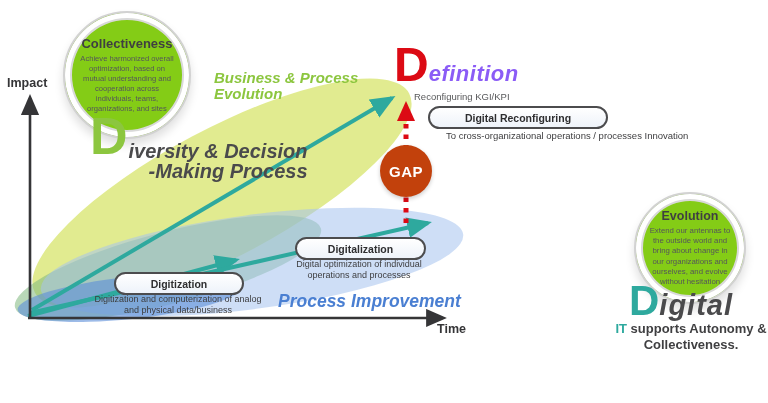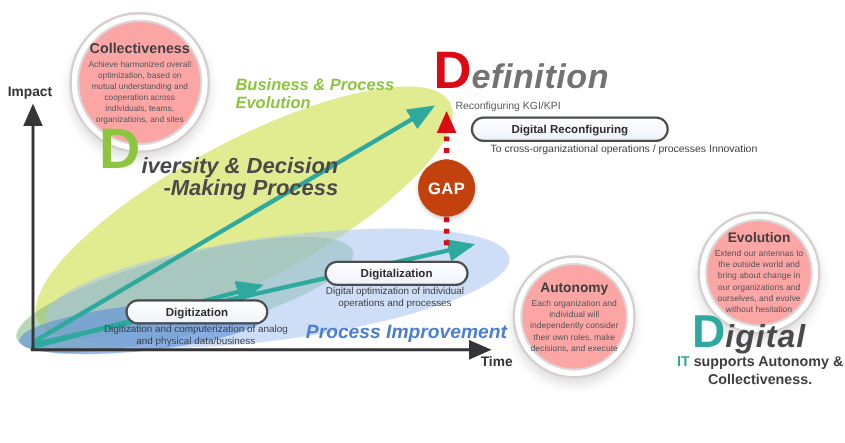--- a/index.html
+++ b/index.html
@@ -1,41 +1,41 @@
 <!DOCTYPE html>
 <html><head>
 <meta charset="utf-8">
 <style>
   html,body{margin:0;padding:0;background:#fff;}
   body{font-family:"Liberation Sans","DejaVu Sans",sans-serif;}
   .canvas{position:relative;width:768px;height:403px;background:#fff;overflow:hidden;}
   .bg-svg{position:absolute;left:0;top:0;}
   
-  .ring{position:absolute;border-radius:50%;background:#fca5a5;border:2px solid #d2d2d2;
+  .ring{position:absolute;border-radius:50%;background:#84cc16;border:2px solid #d2d2d2;
         box-shadow:inset 0 0 0 5px #ffffff, inset 0 0 0 7px #d9d9d9, 0 6px 10px rgba(0,0,0,.13);
         display:flex;flex-direction:column;align-items:center;justify-content:center;text-align:center;}
   .ring .title{font-weight:bold;color:#3f3f41;}
   .ring .body{color:#55565a;line-height:1.3;}
   
   .pill{position:absolute;border:2px solid #4c4c4e;border-radius:12px;
         background:linear-gradient(#ffffff,#eef3fa);
         display:flex;align-items:center;justify-content:center;
         font-weight:bold;color:#2e2e30;font-size:10.5px;}
   .stage-desc{position:absolute;color:#3d3d3f;font-size:9px;line-height:1.25;text-align:center;}
   .impact,.time{position:absolute;font-weight:bold;color:#353537;font-size:12.5px;}
   .innovation-label{position:absolute;color:#8cc63f;font-weight:bold;font-style:italic;
         font-size:15px;line-height:1.04;}
   .diversity{position:absolute;display:flex;}
   .diversity .d{font-size:52px;color:#8cc63f;font-weight:bold;line-height:.8;}
   .diversity .lines{display:flex;flex-direction:column;margin-left:1px;margin-top:25px;text-align:right;}
   .diversity .lines span{font-size:20px;font-weight:bold;font-style:italic;color:#4a4a4c;line-height:1.02;}
   .diversity .lines span:nth-child(2){margin-left:-24px;}
   .definition-h{position:absolute;display:flex;align-items:baseline;}
   .definition-h .d{font-size:48px;color:#dc0a14;font-weight:bold;line-height:.8;}
-  .definition-h .rest{font-size:31px;color:#737373;font-weight:bold;font-style:italic;letter-spacing:.5px;}
+  .definition-h .rest{font-size:22px;color:#8b5cf6;font-weight:bold;font-style:italic;letter-spacing:.5px;}
   .def-sub{position:absolute;font-size:9.5px;color:#58595b;}
   .def-note{position:absolute;font-size:9.5px;color:#3d3d3f;}
   .def-highlight{position:absolute;font-size:12.5px;font-weight:bold;font-style:italic;color:#e60012;}
   .gap{position:absolute;width:52px;height:52px;border-radius:50%;background:#c2410c;
        display:flex;align-items:center;justify-content:center;color:#fff;font-weight:bold;
        font-size:15px;letter-spacing:.5px;box-shadow:0 2px 4px rgba(0,0,0,.2);}
   .process-improvement{position:absolute;color:#4a7fd2;font-weight:bold;font-style:italic;font-size:17.5px;}
   .digital-h{position:absolute;display:flex;align-items:baseline;}
   .digital-h .d{font-size:42px;color:#2ea99e;font-weight:bold;line-height:.8;}
   .digital-h .rest{font-size:29px;color:#4a4a4c;font-weight:bold;font-style:italic;letter-spacing:1px;}
@@ -106,24 +106,20 @@
   <div class="gap" style="left:380px;top:145px;">GAP</div>
 
   <div class="pill" style="left:295px;top:237px;width:127px;height:19px;">Digitalization</div>
   <div class="stage-desc" style="left:280px;top:259px;width:158px;">Digital optimization of individual operations and processes</div>
 
   <div class="pill" style="left:114px;top:272px;width:126px;height:19px;">Digitization</div>
   <div class="stage-desc" style="left:92px;top:294px;width:172px;">Digitization and computerization of analog and physical data/business</div>
 
   <div class="process-improvement" style="left:278px;top:291px;">Process Improvement</div>
 
-  <div class="ring" style="left:466px;top:232px;width:108px;height:108px;">
-    <div class="title" style="font-size:12.5px;margin-bottom:3px;">Autonomy</div>
-    <div class="body" style="font-size:7.8px;padding:0 11px;">Each organization and individual will independently consider their own roles, make decisions, and execute</div>
-  </div>
 
   <div class="ring" style="left:634px;top:192px;width:108px;height:108px;">
     <div class="title" style="font-size:12.5px;margin-bottom:3px;">Evolution</div>
     <div class="body" style="font-size:7.8px;padding:0 10px;">Extend our antennas to the outside world and bring about change in our organizations and ourselves, and evolve without hesitation</div>
   </div>
 
   <div class="digital-h" style="left:629px;top:284px;">
     <span class="d">D</span>
     <span class="rest">igital</span>
   </div>

